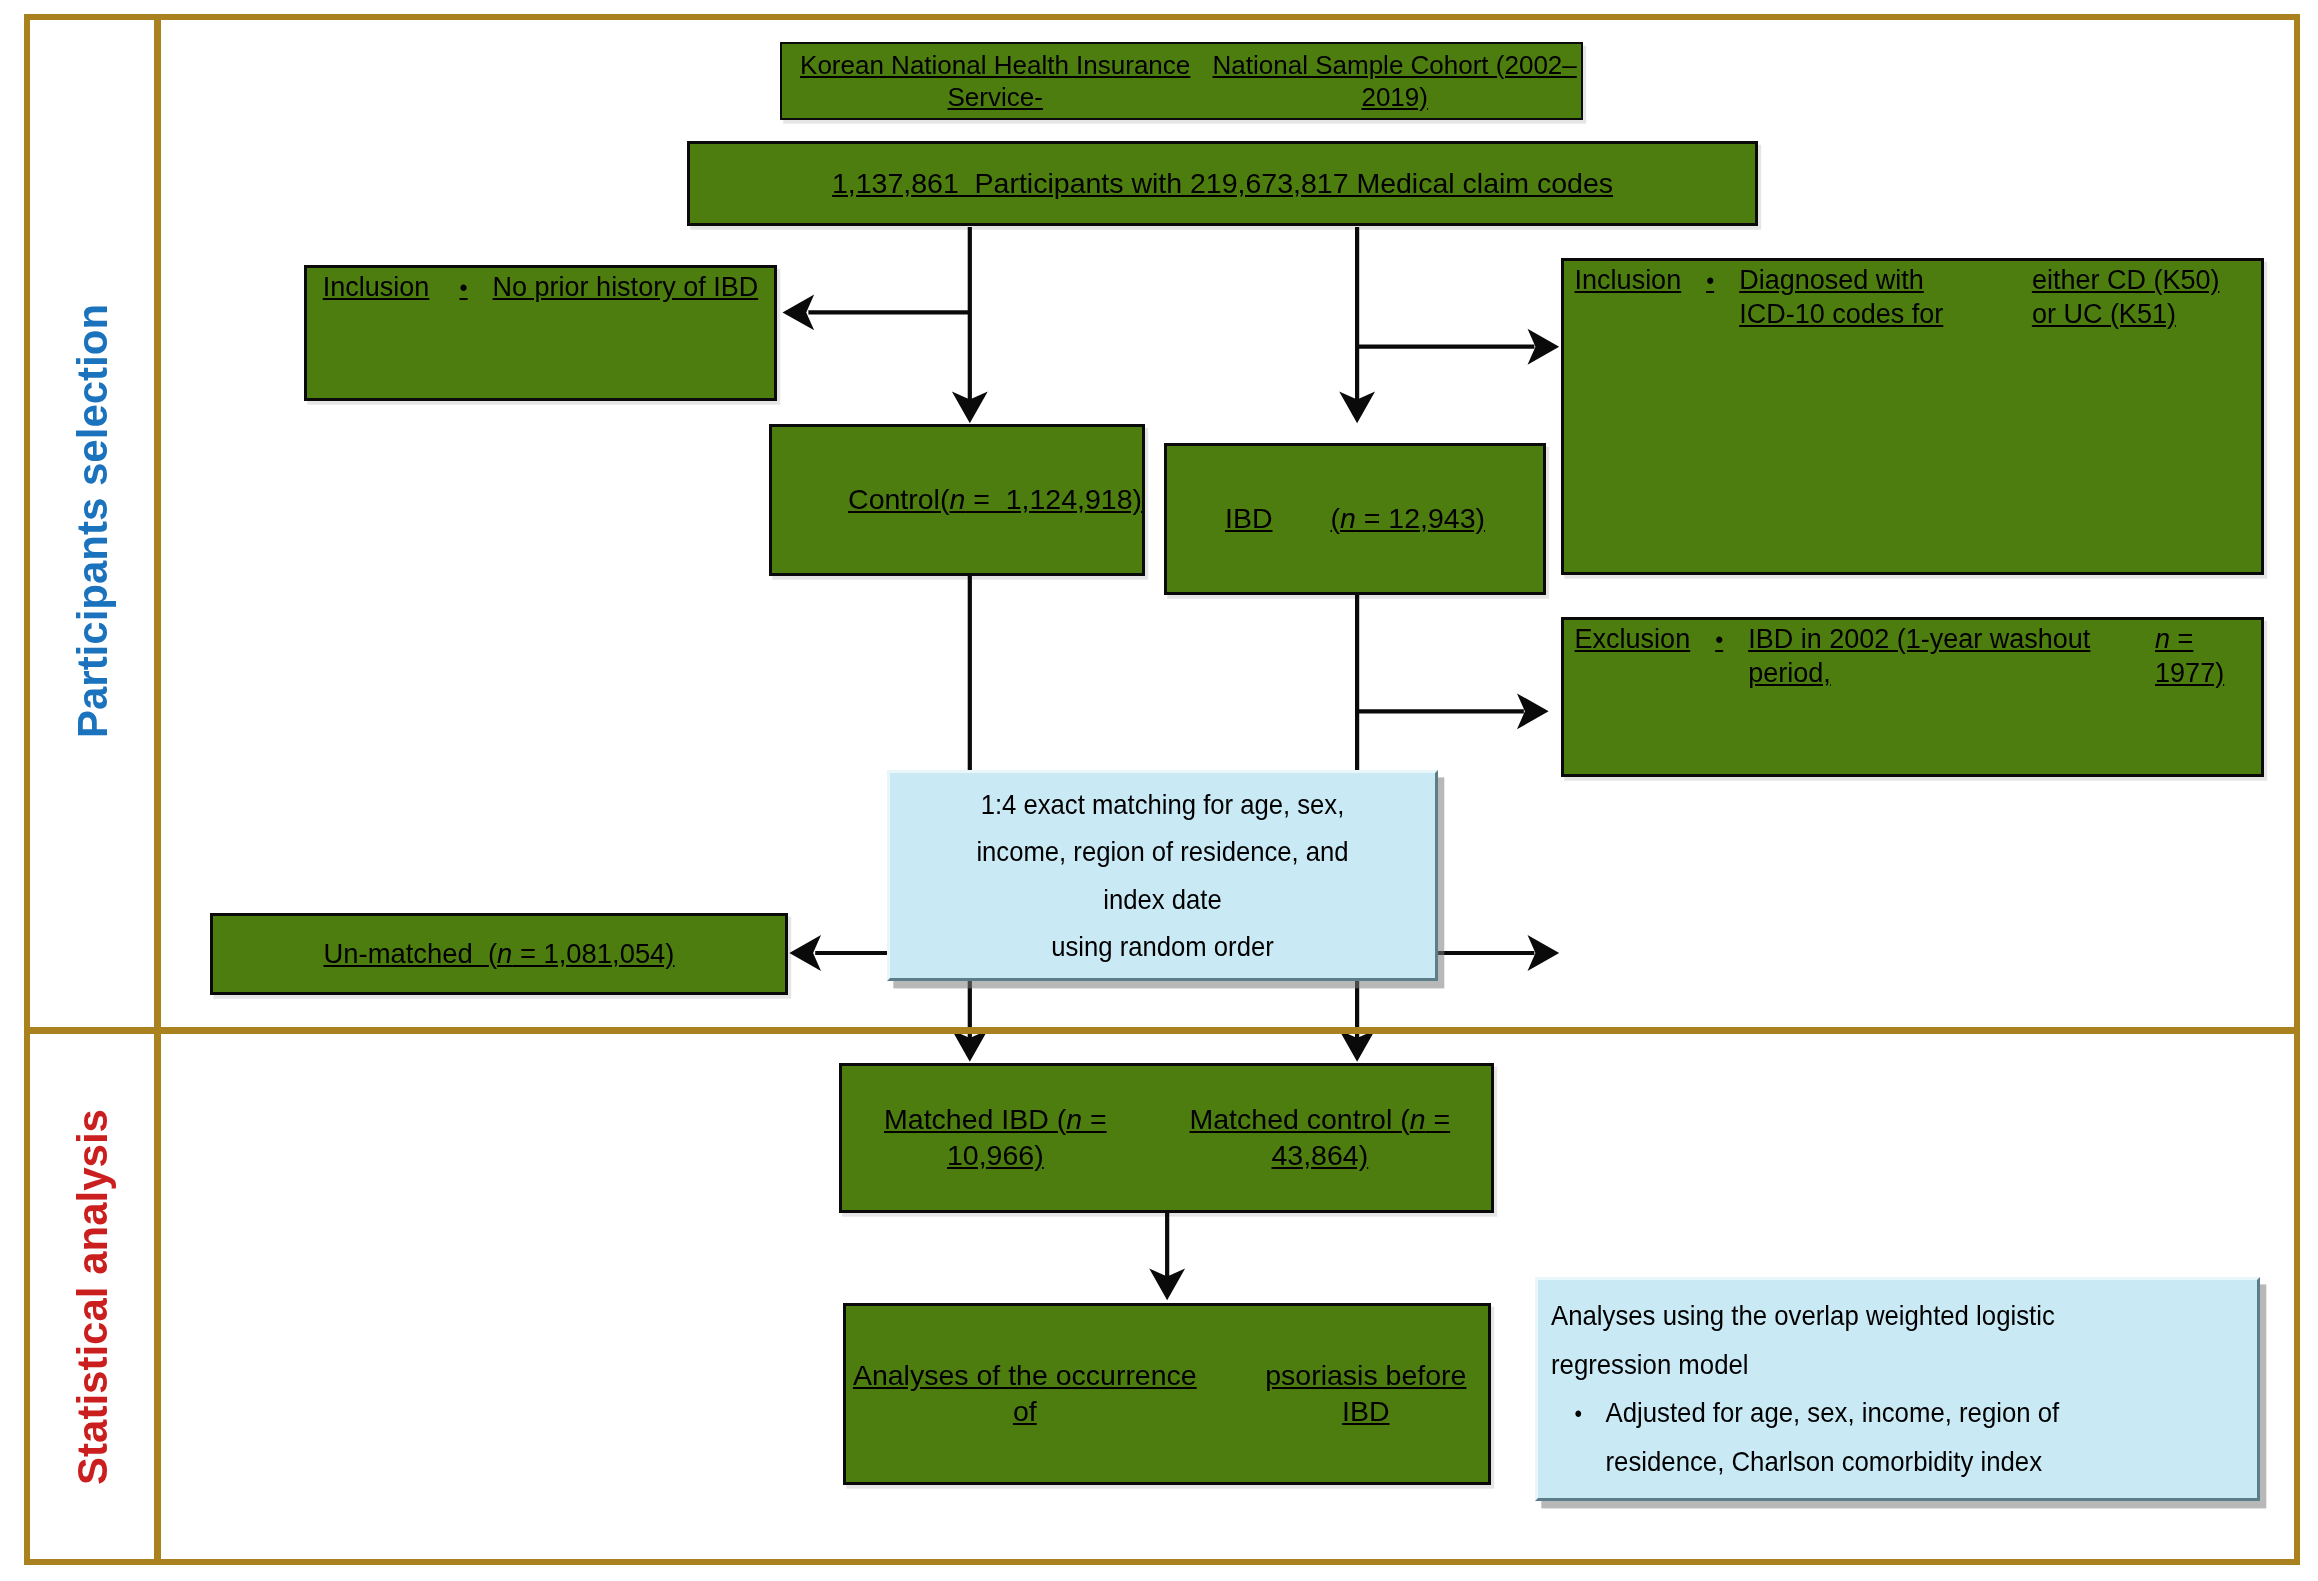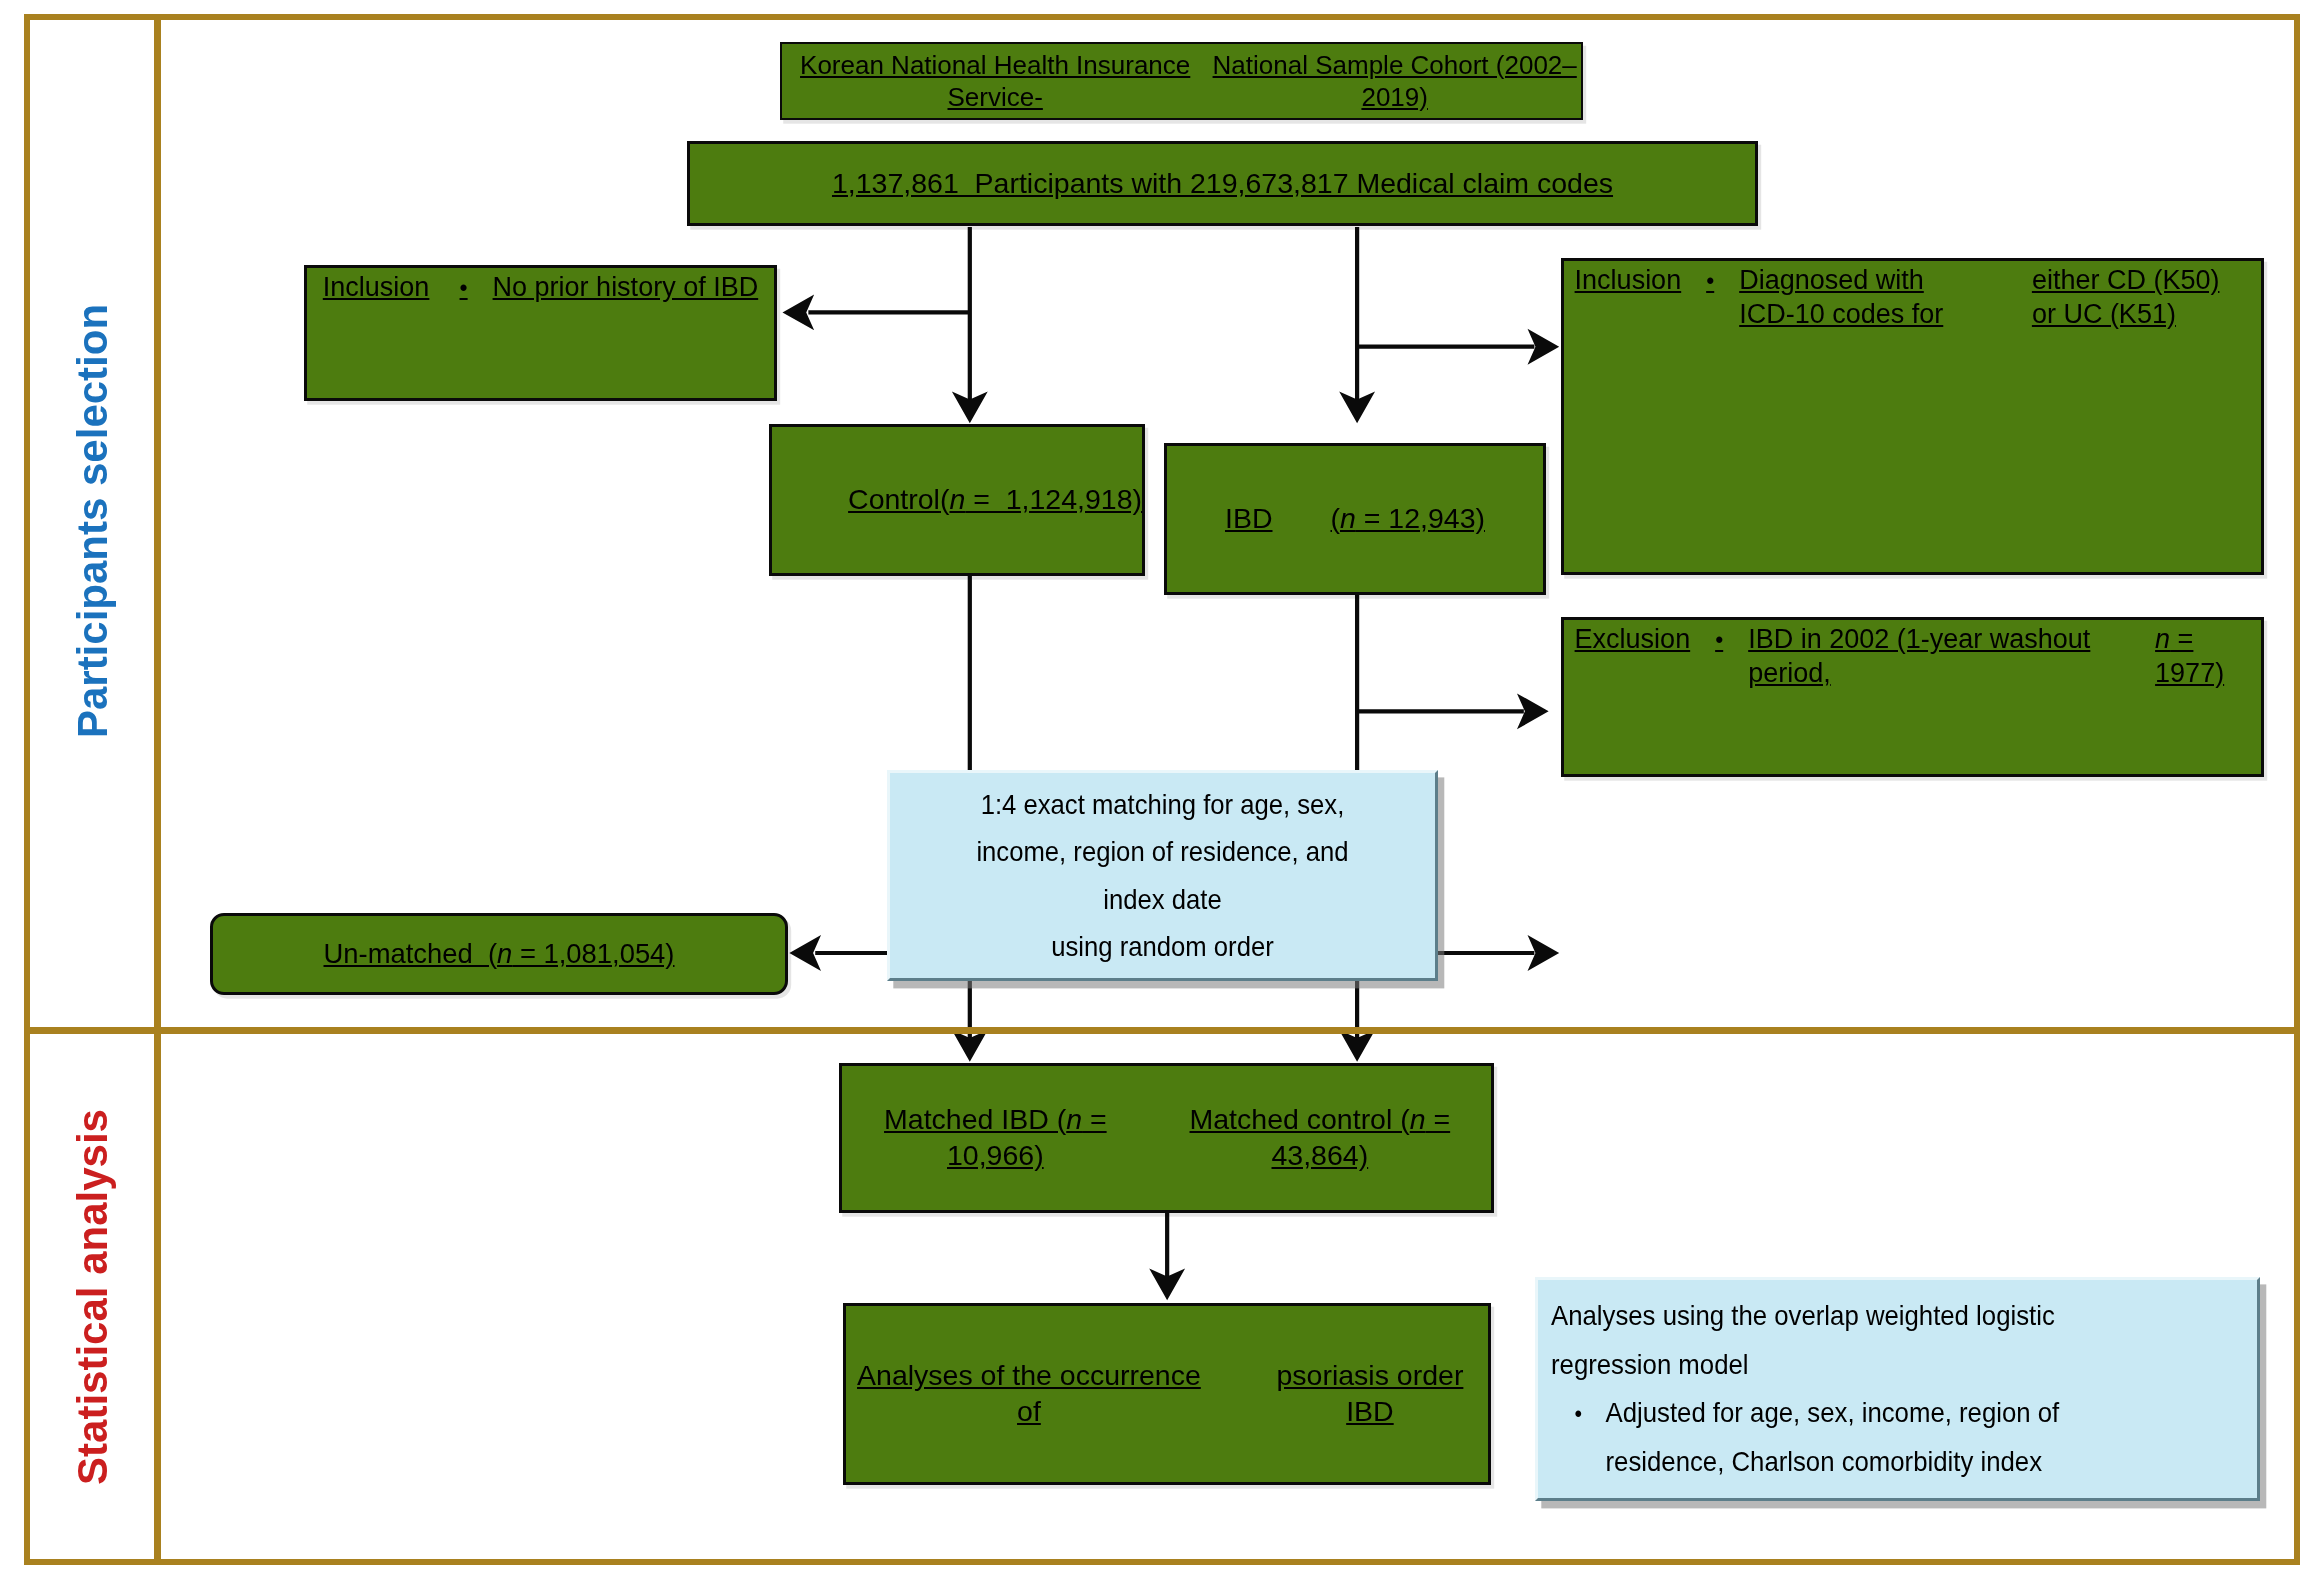--- a/index.html
+++ b/index.html
@@ -37,21 +37,21 @@
   .condenseL{transform:scaleX(0.94);transform-origin:0 50%;white-space:nowrap;text-align:left;}
   
   #box-cohort{left:780px;top:42px;width:803px;height:78px;border-width:2.6px;font-size:26px;}
   #box-participants{left:687px;top:141px;width:1071px;height:85px;font-size:28.5px;}
   #box-inclusion-left{left:304px;top:265px;width:473px;height:136px;padding:3.2px 10.6px;font-size:27px;}
   #box-control{left:769px;top:424px;width:376px;height:152px;font-size:28.5px;justify-content:flex-end;}
   #box-ibd{left:1164px;top:443px;width:382px;height:152px;font-size:28.5px;}
   #box-inclusion-right{left:1561px;top:258px;width:703px;height:317px;padding:3.2px 10.6px;font-size:27px;}
   #box-exclusion{left:1561px;top:617px;width:703px;height:160px;padding:3.2px 10.6px;font-size:27px;}
   #box-matching{left:887px;top:770px;width:551px;height:211px;}
-  #box-unmatched-left{left:210px;top:913px;width:578px;height:82px;font-size:27.4px;border-radius:14px;}
+  #box-unmatched-left{left:210px;top:913px;width:578px;height:82px;font-size:27.4px;}
   #box-unmatched-right{left:1561px;top:914px;width:702px;height:82px;font-size:27.4px;}
   #box-matched{left:839px;top:1063px;width:655px;height:150px;font-size:28.5px;}
   #box-analyses{left:843px;top:1303px;width:648px;height:182px;font-size:28.5px;gap:40px;}
   #box-model{left:1535px;top:1277px;width:725px;height:224px;padding:3.2px 12.7px;font-size:27.4px;}
   
   #connectors{position:absolute;left:0;top:0;width:2319px;height:1582px;pointer-events:none;}
   #connectors path,#connectors line{stroke:#0a0a0a;stroke-width:8;fill:none;}
   #connectors .head{fill:#0a0a0a;stroke:none;}
   i{font-style:italic;}
 </style>
@@ -159,21 +159,21 @@
     <div class="pre">Un-matched  (<i>n</i> = 1,081,054)</div>
   </div>
 
   <div class="box center" id="box-matched">
     <div>Matched IBD (<i>n</i> = 10,966)</div>
     <div>Matched control (<i>n</i> = 43,864)</div>
   </div>
 
   <div class="box center" id="box-analyses">
     <div>Analyses of the occurrence of</div>
-    <div>psoriasis order IBD</div>
+    <div>psoriasis before IBD</div>
   </div>
 
   <div class="bluebox" id="box-model">
     <div class="condenseL">Analyses using the overlap weighted logistic</div>
     <div class="condenseL">regression model</div>
     <div class="row condenseL">
       <span class="bullet">•</span>
       <span>Adjusted for age, sex, income, region of</span>
     </div>
     <div class="indent condenseL">residence, Charlson comorbidity index</div>

